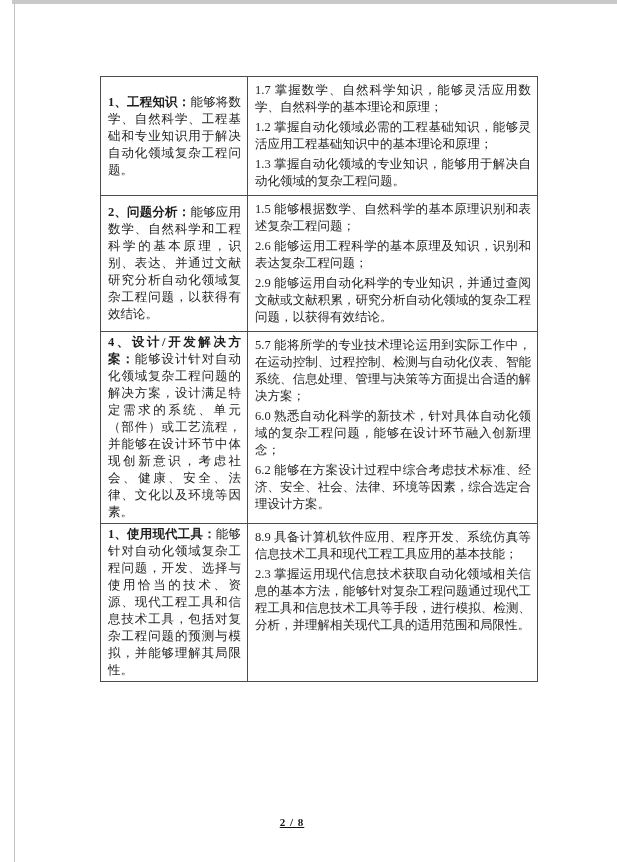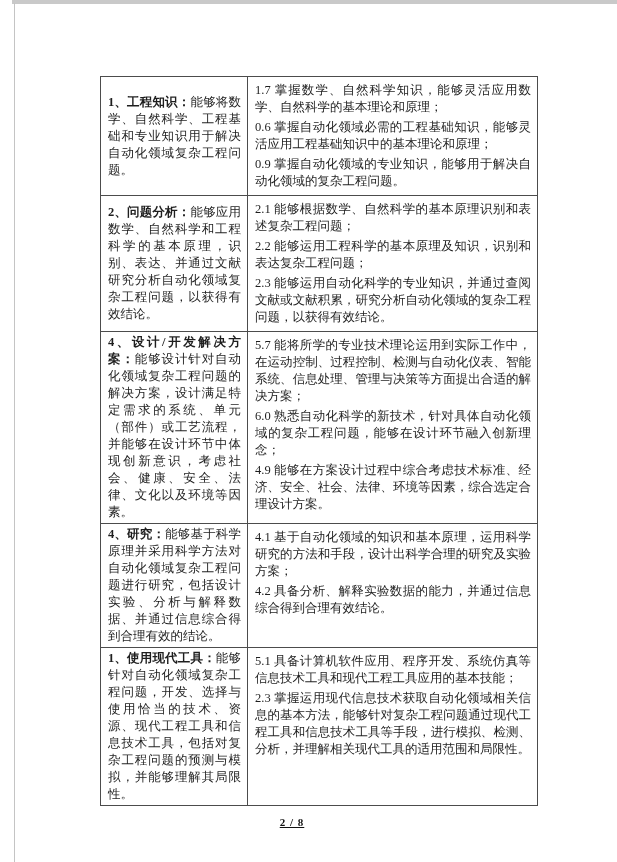--- a/index.html
+++ b/index.html
@@ -90,55 +90,48 @@
   <table class="req-table">
     <colgroup>
       <col class="c-left">
       <col class="c-right">
     </colgroup>
     <tbody>
   <tr>
     <td class="requirement-cell"><span class="req-title">1、工程知识：</span><span>能够将数学、自然科学、工程基础和专业知识用于解决自动化领域复杂工程问题。</span></td>
     <td class="indicator-cell">
             <p class="indicator">1.7 掌握数学、自然科学知识，能够灵活应用数学、自然科学的基本理论和原理；</p>
-            <p class="indicator">0.6 掌握自动化领域必需的工程基础知识，能够灵活应用工程基础知识中的基本理论和原理；</p>
-            <p class="indicator">0.9 掌握自动化领域的专业知识，能够用于解决自动化领域的复杂工程问题。</p>
+            <p class="indicator">1.2 掌握自动化领域必需的工程基础知识，能够灵活应用工程基础知识中的基本理论和原理；</p>
+            <p class="indicator">1.3 掌握自动化领域的专业知识，能够用于解决自动化领域的复杂工程问题。</p>
           </td>
   </tr>
 
   <tr>
     <td class="requirement-cell"><span class="req-title">2、问题分析：</span><span>能够应用数学、自然科学和工程科学的基本原理，识别、表达、并通过文献研究分析自动化领域复杂工程问题，以获得有效结论。</span></td>
     <td class="indicator-cell">
-            <p class="indicator">2.1 能够根据数学、自然科学的基本原理识别和表述复杂工程问题；</p>
-            <p class="indicator">2.2 能够运用工程科学的基本原理及知识，识别和表达复杂工程问题；</p>
-            <p class="indicator">2.3 能够运用自动化科学的专业知识，并通过查阅文献或文献积累，研究分析自动化领域的复杂工程问题，以获得有效结论。</p>
+            <p class="indicator">1.5 能够根据数学、自然科学的基本原理识别和表述复杂工程问题；</p>
+            <p class="indicator">2.6 能够运用工程科学的基本原理及知识，识别和表达复杂工程问题；</p>
+            <p class="indicator">2.9 能够运用自动化科学的专业知识，并通过查阅文献或文献积累，研究分析自动化领域的复杂工程问题，以获得有效结论。</p>
           </td>
   </tr>
 
   <tr>
     <td class="requirement-cell"><span class="req-title">4、设计/开发解决方案：</span><span>能够设计针对自动化领域复杂工程问题的解决方案，设计满足特定需求的系统、单元（部件）或工艺流程，并能够在设计环节中体现创新意识，考虑社会、健康、安全、法律、文化以及环境等因素。</span></td>
     <td class="indicator-cell">
             <p class="indicator">5.7 能将所学的专业技术理论运用到实际工作中，在运动控制、过程控制、检测与自动化仪表、智能系统、信息处理、管理与决策等方面提出合适的解决方案；</p>
             <p class="indicator">6.0 熟悉自动化科学的新技术，针对具体自动化领域的复杂工程问题，能够在设计环节融入创新理念；</p>
-            <p class="indicator">4.9 能够在方案设计过程中综合考虑技术标准、经济、安全、社会、法律、环境等因素，综合选定合理设计方案。</p>
+            <p class="indicator">6.2 能够在方案设计过程中综合考虑技术标准、经济、安全、社会、法律、环境等因素，综合选定合理设计方案。</p>
           </td>
   </tr>
 
-  <tr>
-    <td class="requirement-cell"><span class="req-title">4、研究：</span><span>能够基于科学原理并采用科学方法对自动化领域复杂工程问题进行研究，包括设计实验、分析与解释数据、并通过信息综合得到合理有效的结论。</span></td>
-    <td class="indicator-cell">
-            <p class="indicator">4.1 基于自动化领域的知识和基本原理，运用科学研究的方法和手段，设计出科学合理的研究及实验方案；</p>
-            <p class="indicator">4.2 具备分析、解释实验数据的能力，并通过信息综合得到合理有效结论。</p>
-          </td>
-  </tr>
 
   <tr>
     <td class="requirement-cell"><span class="req-title">1、使用现代工具：</span><span>能够针对自动化领域复杂工程问题，开发、选择与使用恰当的技术、资源、现代工程工具和信息技术工具，包括对复杂工程问题的预测与模拟，并能够理解其局限性。</span></td>
     <td class="indicator-cell">
-            <p class="indicator">5.1 具备计算机软件应用、程序开发、系统仿真等信息技术工具和现代工程工具应用的基本技能；</p>
+            <p class="indicator">8.9 具备计算机软件应用、程序开发、系统仿真等信息技术工具和现代工程工具应用的基本技能；</p>
             <p class="indicator">2.3 掌握运用现代信息技术获取自动化领域相关信息的基本方法，能够针对复杂工程问题通过现代工程工具和信息技术工具等手段，进行模拟、检测、分析，并理解相关现代工具的适用范围和局限性。</p>
           </td>
   </tr>
 </tbody>
   </table>
 
   <div class="footer">2 / 8</div>
 </div>
 
 </body></html>

